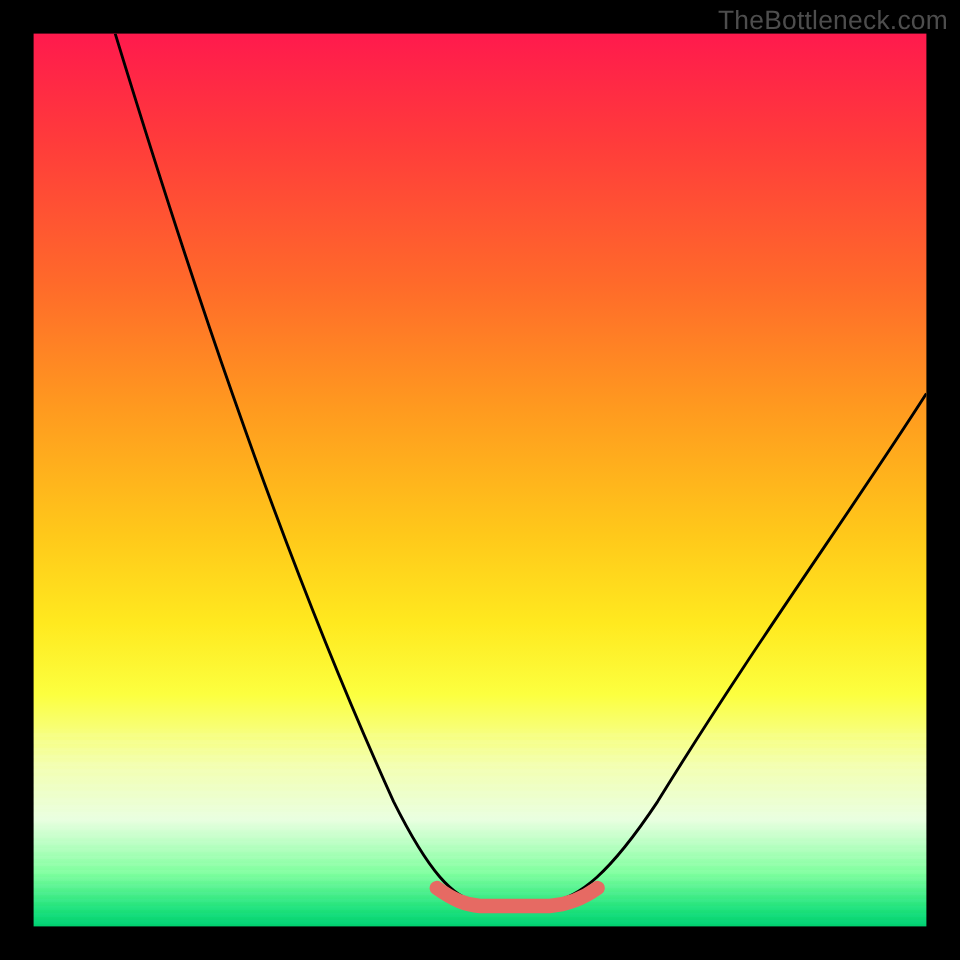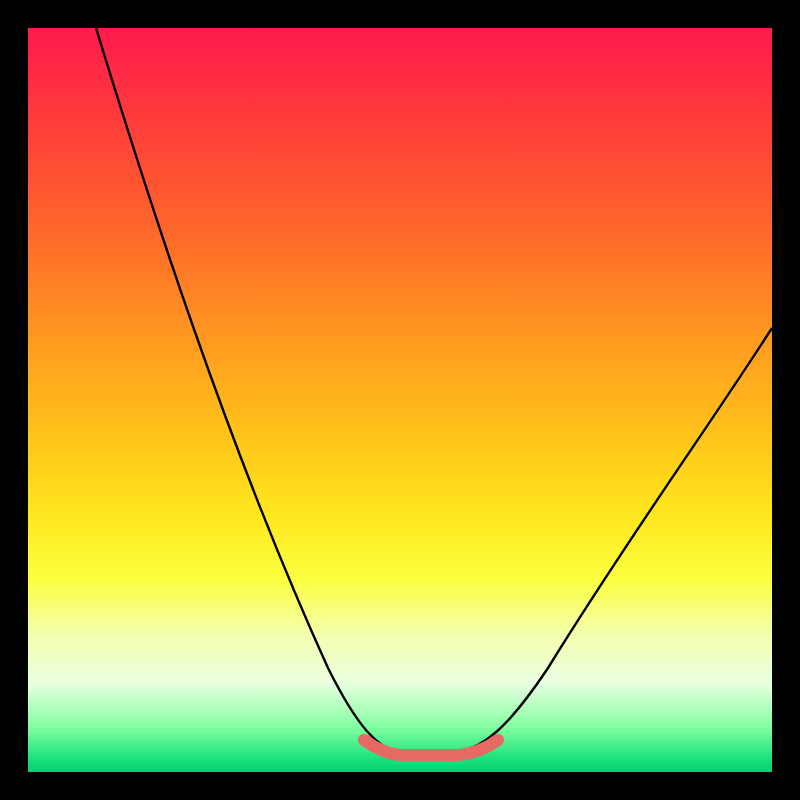--- a/index.html
+++ b/index.html
@@ -89,13 +89,14 @@
                C 455 720, 480 700, 520 640
                C 600 510, 680 400, 744 300"></path>
 
       <path fill="none" stroke="#e66a63" stroke-width="12" stroke-linecap="round" stroke-linejoin="round" d="M 336 712
                C 350 722, 360 726, 372 727
                L 430 727
                C 444 726, 456 722, 470 712"></path>
     </svg>
   </div>
 
+  <div class="watermark">TheBottleneck.com</div>
 </div>
 
 </body></html>

